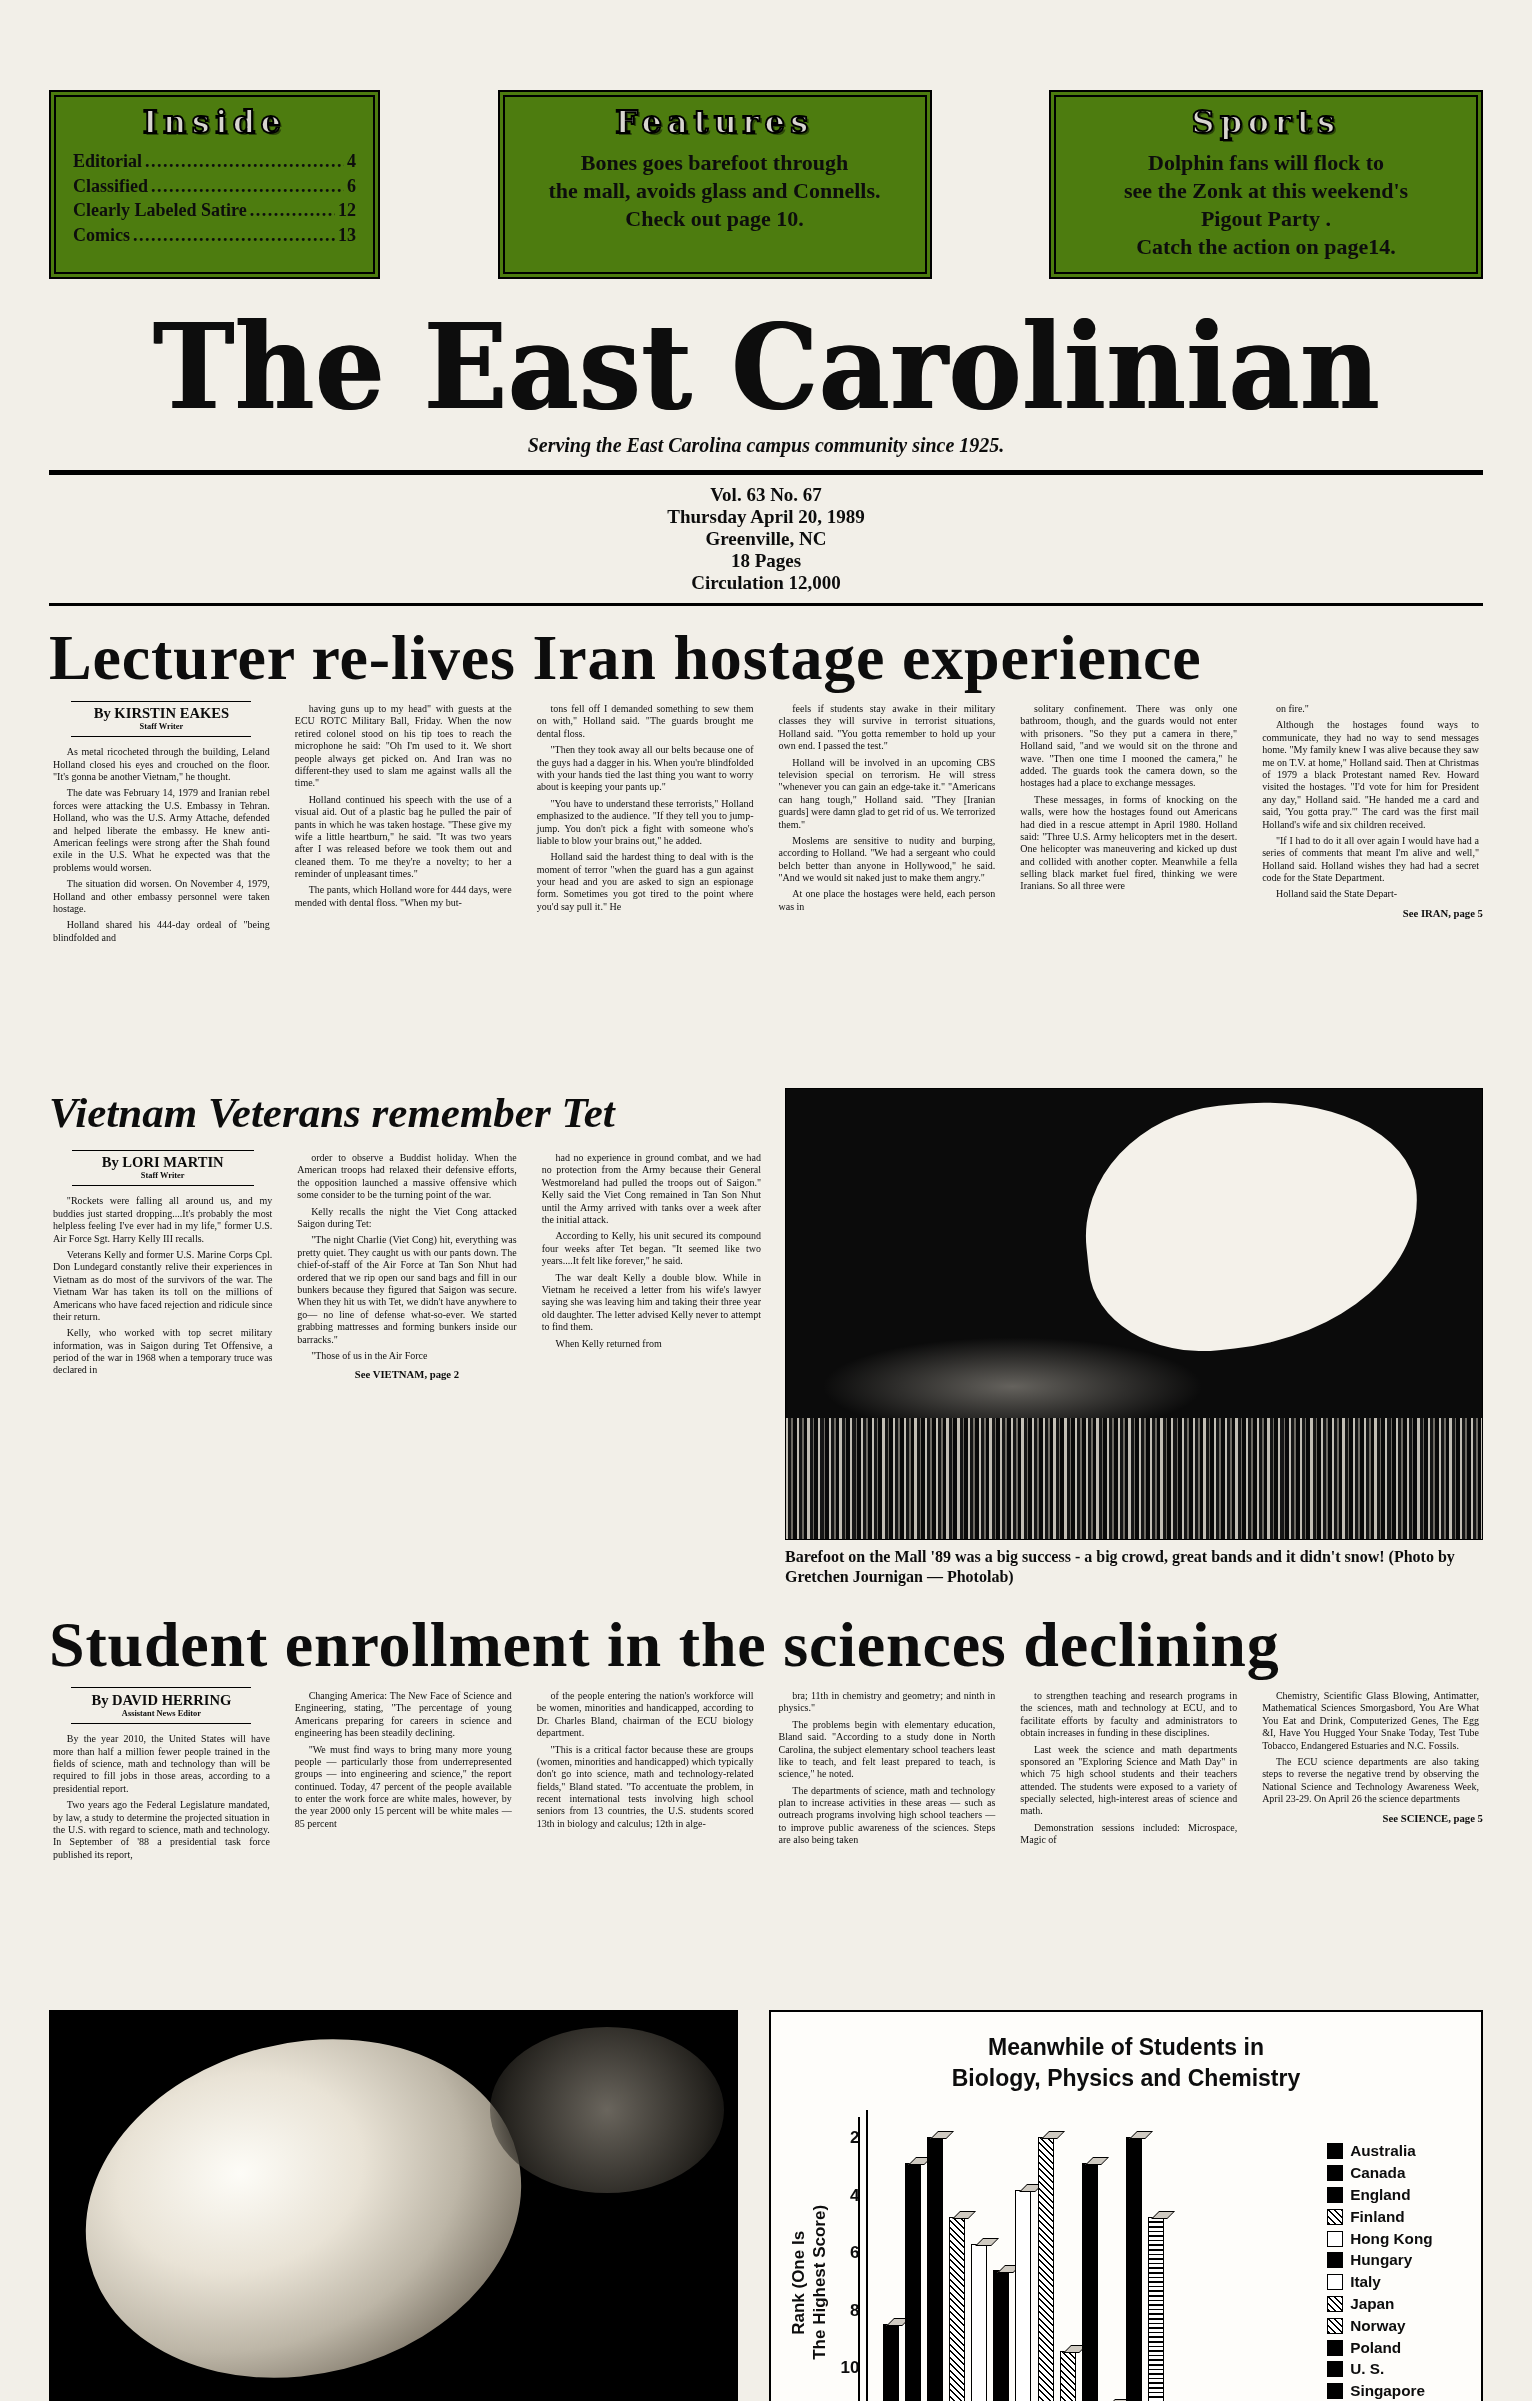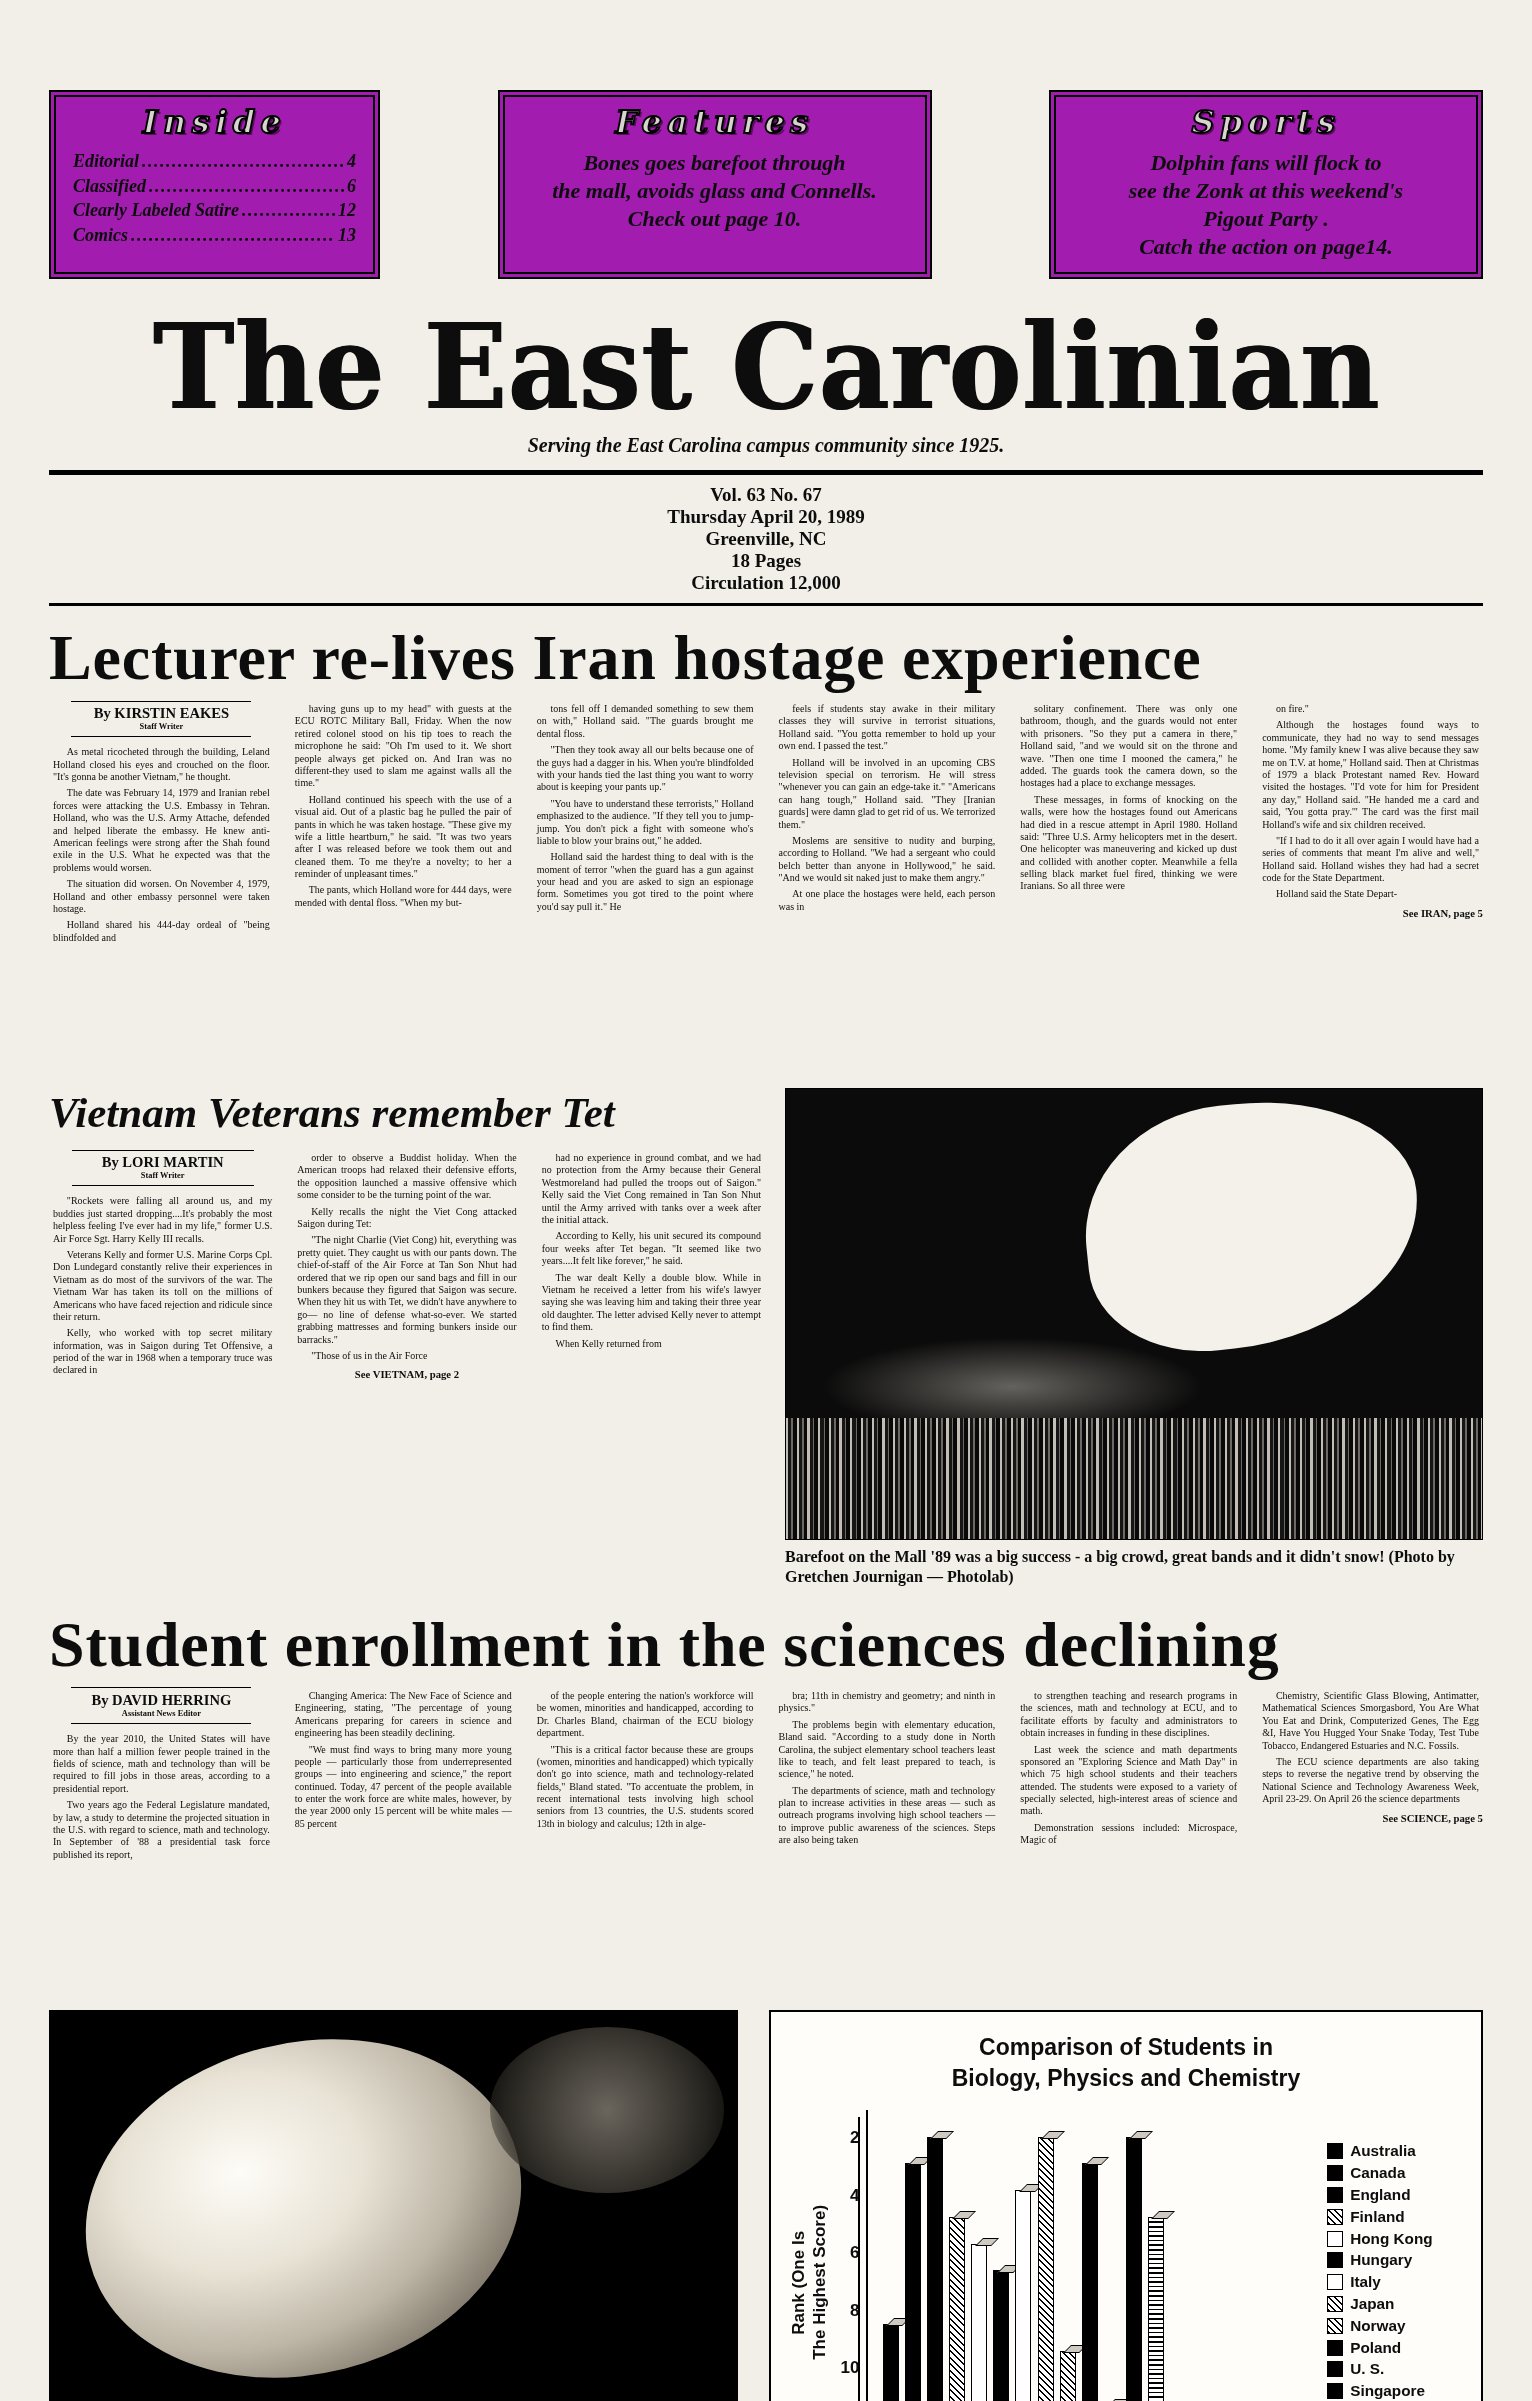--- a/index.html
+++ b/index.html
@@ -2,21 +2,21 @@
 <html style="font-size:12.3px"><head>
 <meta charset="utf-8">
 <style>
   * { box-sizing: border-box; }
   body { margin:0; background:#b5b2ad; font-family:"Liberation Serif", serif; }
   .page { width:1532px; height:2401px; margin:0 auto; background:#f2efe8; color:#0d0d0d;
           padding:90px 49px 23px; position:relative; overflow:hidden; }
 
   
   .topboxes { display:flex; justify-content:space-between; align-items:stretch; }
-  .tbox { border:7.7px double #000; background:#a21caf; padding:6.1px 17px 10.7px;font-style:italic; }
+  .tbox { border:7.7px double #000; background:#4d7c0f; padding:6.1px 17px 10.7px; }
   .box-inside { width:331px; }
   .box-features { width:434px; text-align:center; }
   .box-sports { width:434px; text-align:center; }
   .box-title { text-align:center; font-family:"DejaVu Serif", serif; font-weight:bold;
                font-size:32px; letter-spacing:5.4px; color:#d8d5cf;
                -webkit-text-stroke:1.9px #000; text-shadow:2.3px 2.3px 0 rgba(0,0,0,.45);
                margin:0 0 7.7px; }
   .idx-row { display:flex; align-items:baseline; font-weight:bold; font-size:18px; line-height:1.38; }
   .idx-dots { flex:1; overflow:hidden; white-space:nowrap; margin:0 3.1px; }
   .idx-dots::after { content:"................................................................"; letter-spacing:1.5px; }
@@ -325,21 +325,21 @@
     <div class="bottom-left">
       <div class="photo2">
         <div class="photo2-eye"></div>
         <div class="photo2-fuzz"></div>
       </div>
       <div class="photo-caption">Now don't blink... This fly was photographed with a scanning electron microscope.</div>
     </div>
 
     <div class="bottom-right">
       <div class="chartbox">
-        <div class="chart-title">Comparison of Students in
+        <div class="chart-title">Meanwhile of Students in
 Biology, Physics and Chemistry</div>
         <div class="chart-main">
           <div class="ylabel">Rank (One Is
 The Highest Score)</div>
           <div class="yticks">
               <div class="tick" style="top: 8.33333%;">2</div>
               <div class="tick" style="top: 25%;">4</div>
               <div class="tick" style="top: 41.6667%;">6</div>
               <div class="tick" style="top: 58.3333%;">8</div>
               <div class="tick" style="top: 75%;">10</div>

